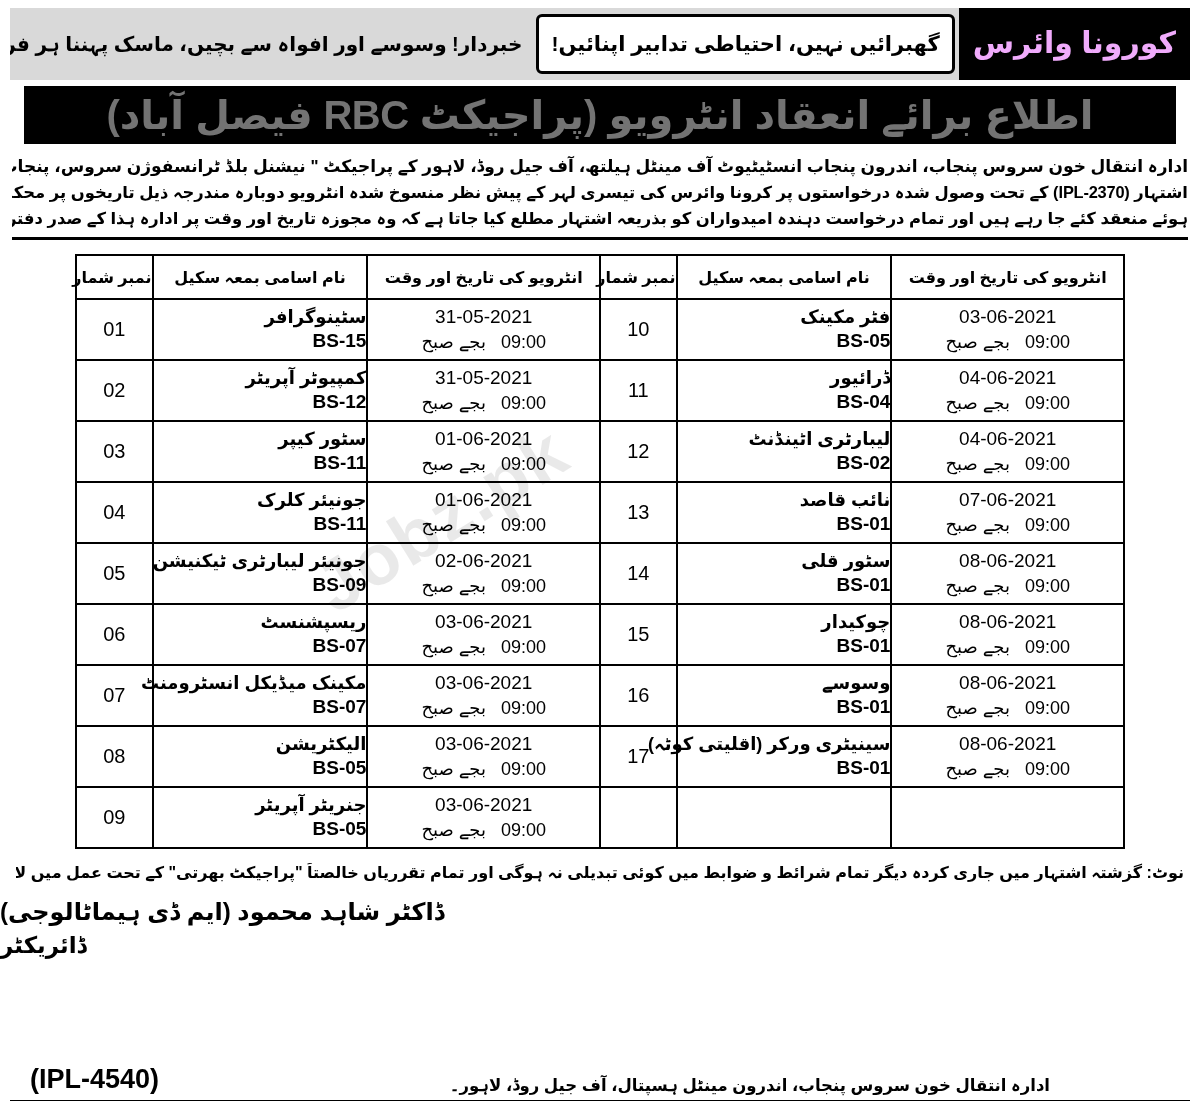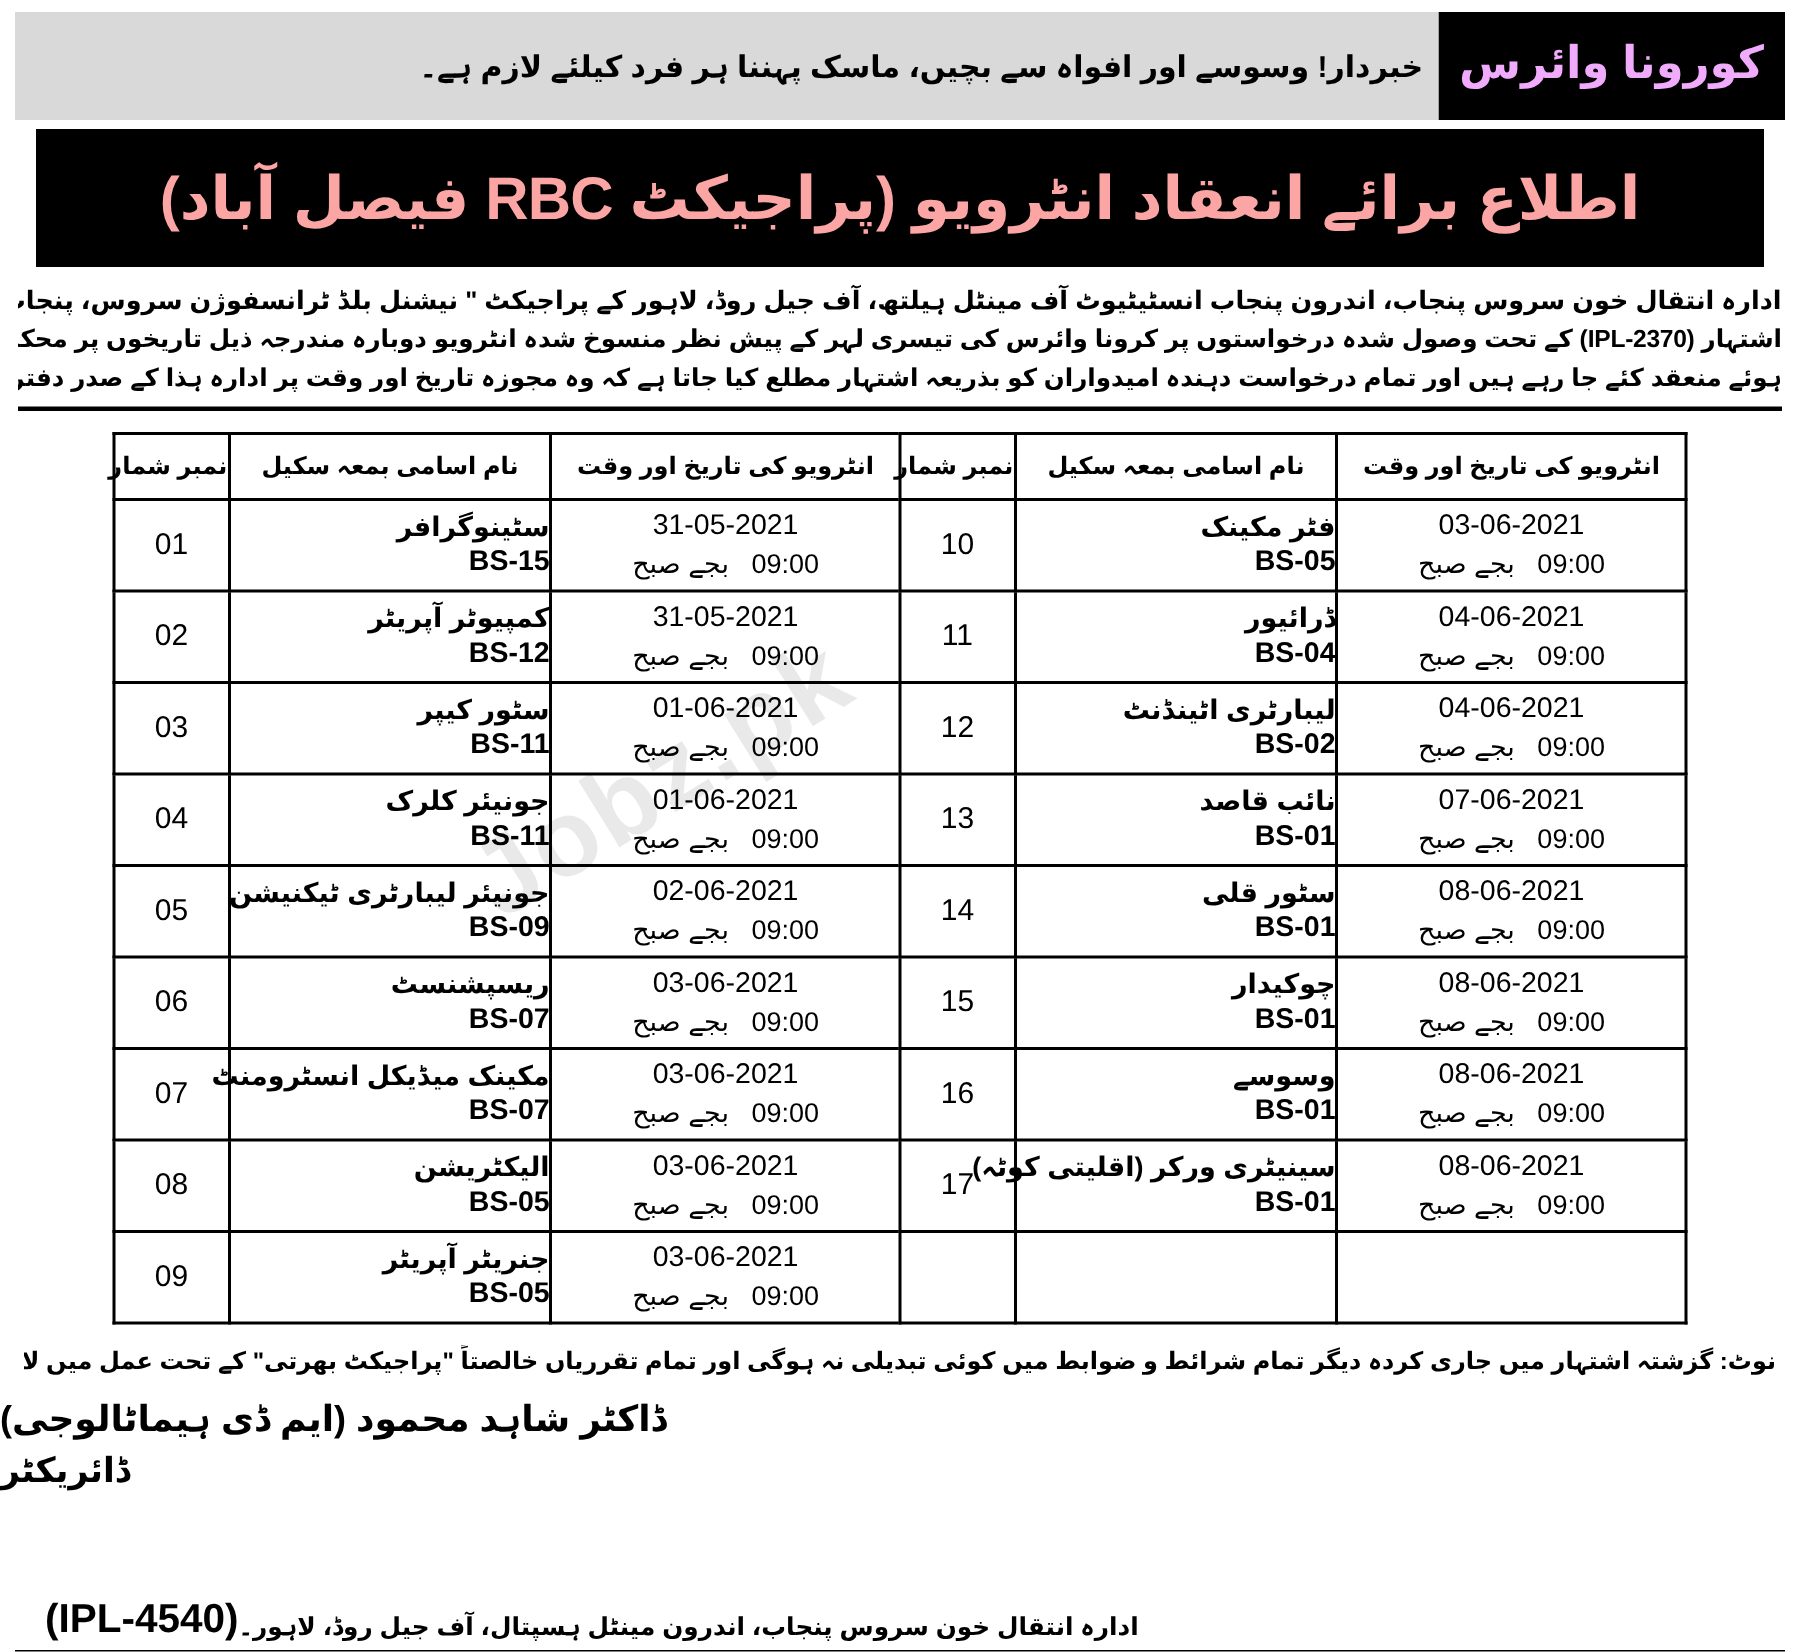--- a/index.html
+++ b/index.html
@@ -65,23 +65,23 @@
     font-size: 20px;
     font-weight: bold;
     padding: 0 10px;
     white-space: nowrap;
     overflow: hidden;
   }
 
   
   .title-bar {
     background: #000000;
-    color: #fca5a5;
+    color: #737373;
     margin: 6px 24px 0 24px;
-    height: 92px;
+    height: 58px;
     display: flex;
     align-items: center;
     justify-content: center;
     font-size: 40px;
     font-weight: bold;
     letter-spacing: -0.5px;
     white-space: nowrap;
     padding: 0 10px;
     text-align: center;
   }
@@ -214,21 +214,21 @@
     left: 0;
     right: 0;
     bottom: 14px;
     display: flex;
     flex-direction: row;
     align-items: flex-end;
     padding: 0 30px 0 30px;
   }
   .footer-addr {
     flex: 1 1 auto;
-    text-align: left;
+    text-align: right;
     font-size: 16.5px;
     font-weight: 600;
     white-space: nowrap;
     padding-right: 120px;
     margin-top: 48px;
   }
   .footer-ipl {
     font-size: 27px;
     font-weight: bold;
     direction: ltr;
@@ -268,20 +268,21 @@
     background: #000;
   }
 </style>
 </head>
 <body>
 
 <div class="page">
 
   <div class="covid-banner">
     <div class="covid-title">کورونا وائرس</div>
+    <div class="covid-slogan">گھبرائیں نہیں، احتیاطی تدابیر اپنائیں!</div>
     <div class="covid-tail">خبردار! وسوسے اور افواہ سے بچیں، ماسک پہننا ہر فرد کیلئے لازم ہے۔</div>
   </div>
 
   <div class="title-bar">اطلاع برائے انعقاد انٹرویو (پراجیکٹ RBC فیصل آباد)</div>
 
   <div class="body-block">
     <span class="body-line l1">ادارہ انتقال خون سروس پنجاب، اندرون پنجاب انسٹیٹیوٹ آف مینٹل ہیلتھ، آف جیل روڈ، لاہور کے پراجیکٹ " نیشنل بلڈ ٹرانسفوژن سروس، پنجاب پراجیکٹ " واقع ریجنل بلڈ سینٹر فیصل آباد کیلئے پہلے دیئے گئے</span>
     <span class="body-line l2">اشتہار (IPL-2370) کے تحت وصول شدہ درخواستوں پر کرونا وائرس کی تیسری لہر کے پیش نظر منسوخ شدہ انٹرویو دوبارہ مندرجہ ذیل تاریخوں پر محکمہ صحت کے جاری کردہ تمام SOPs کو ملحوظ خاطر رکھتے</span>
     <span class="body-line l3">ہوئے منعقد کئے جا رہے ہیں اور تمام درخواست دہندہ امیدواران کو بذریعہ اشتہار مطلع کیا جاتا ہے کہ وہ مجوزہ تاریخ اور وقت پر ادارہ ہذا کے صدر دفتر میں اپنی حاضری یقینی بنائیں</span>
   </div>

